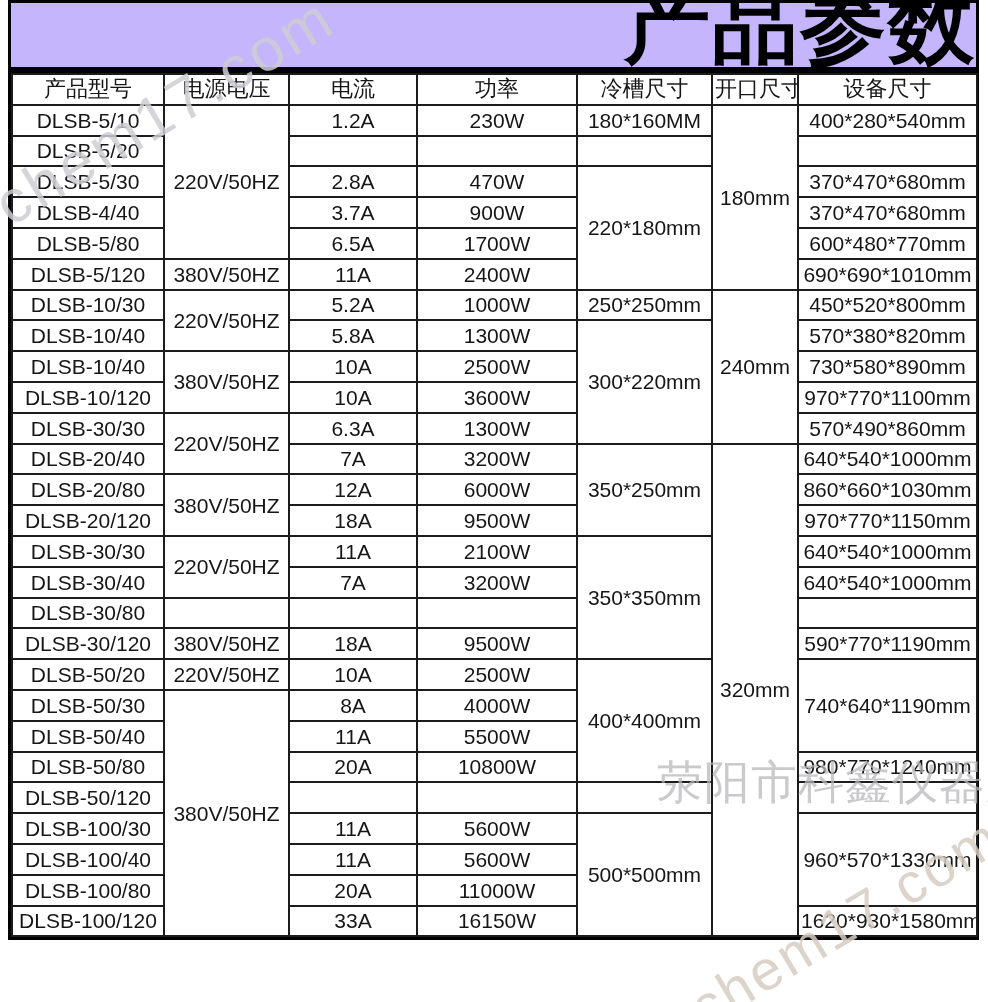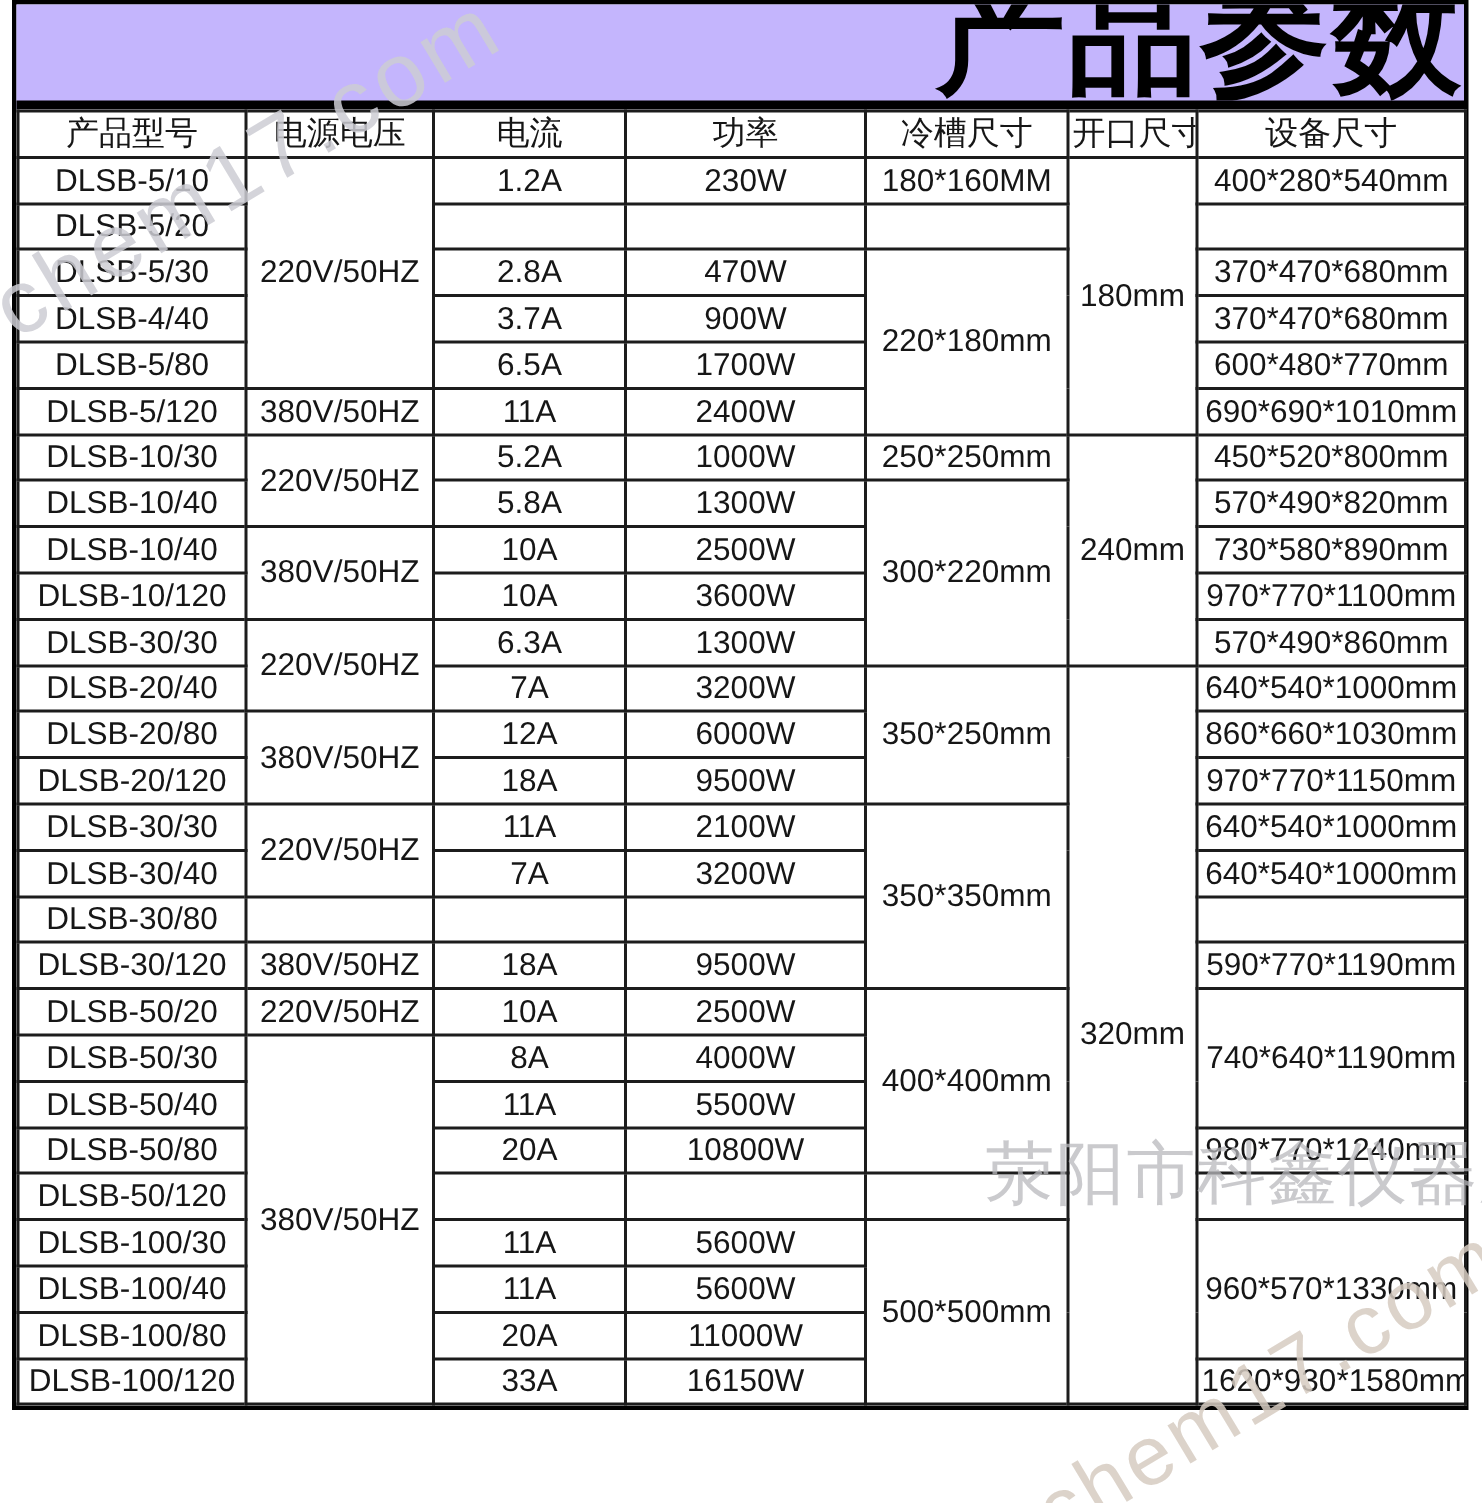--- a/index.html
+++ b/index.html
@@ -125,21 +125,21 @@
           <td>1000W</td>
           <td>250*250mm</td>
           <td rowspan="5">240mm</td>
           <td>450*520*800mm</td>
         </tr>
         <tr>
           <td>DLSB-10/40</td>
           <td>5.8A</td>
           <td>1300W</td>
           <td rowspan="4">300*220mm</td>
-          <td>570*490*820mm</td>
+          <td>570*380*820mm</td>
         </tr>
         <tr>
           <td>DLSB-10/40</td>
           <td rowspan="2">380V/50HZ</td>
           <td>10A</td>
           <td>2500W</td>
           <td>730*580*890mm</td>
         </tr>
         <tr>
           <td>DLSB-10/120</td>

